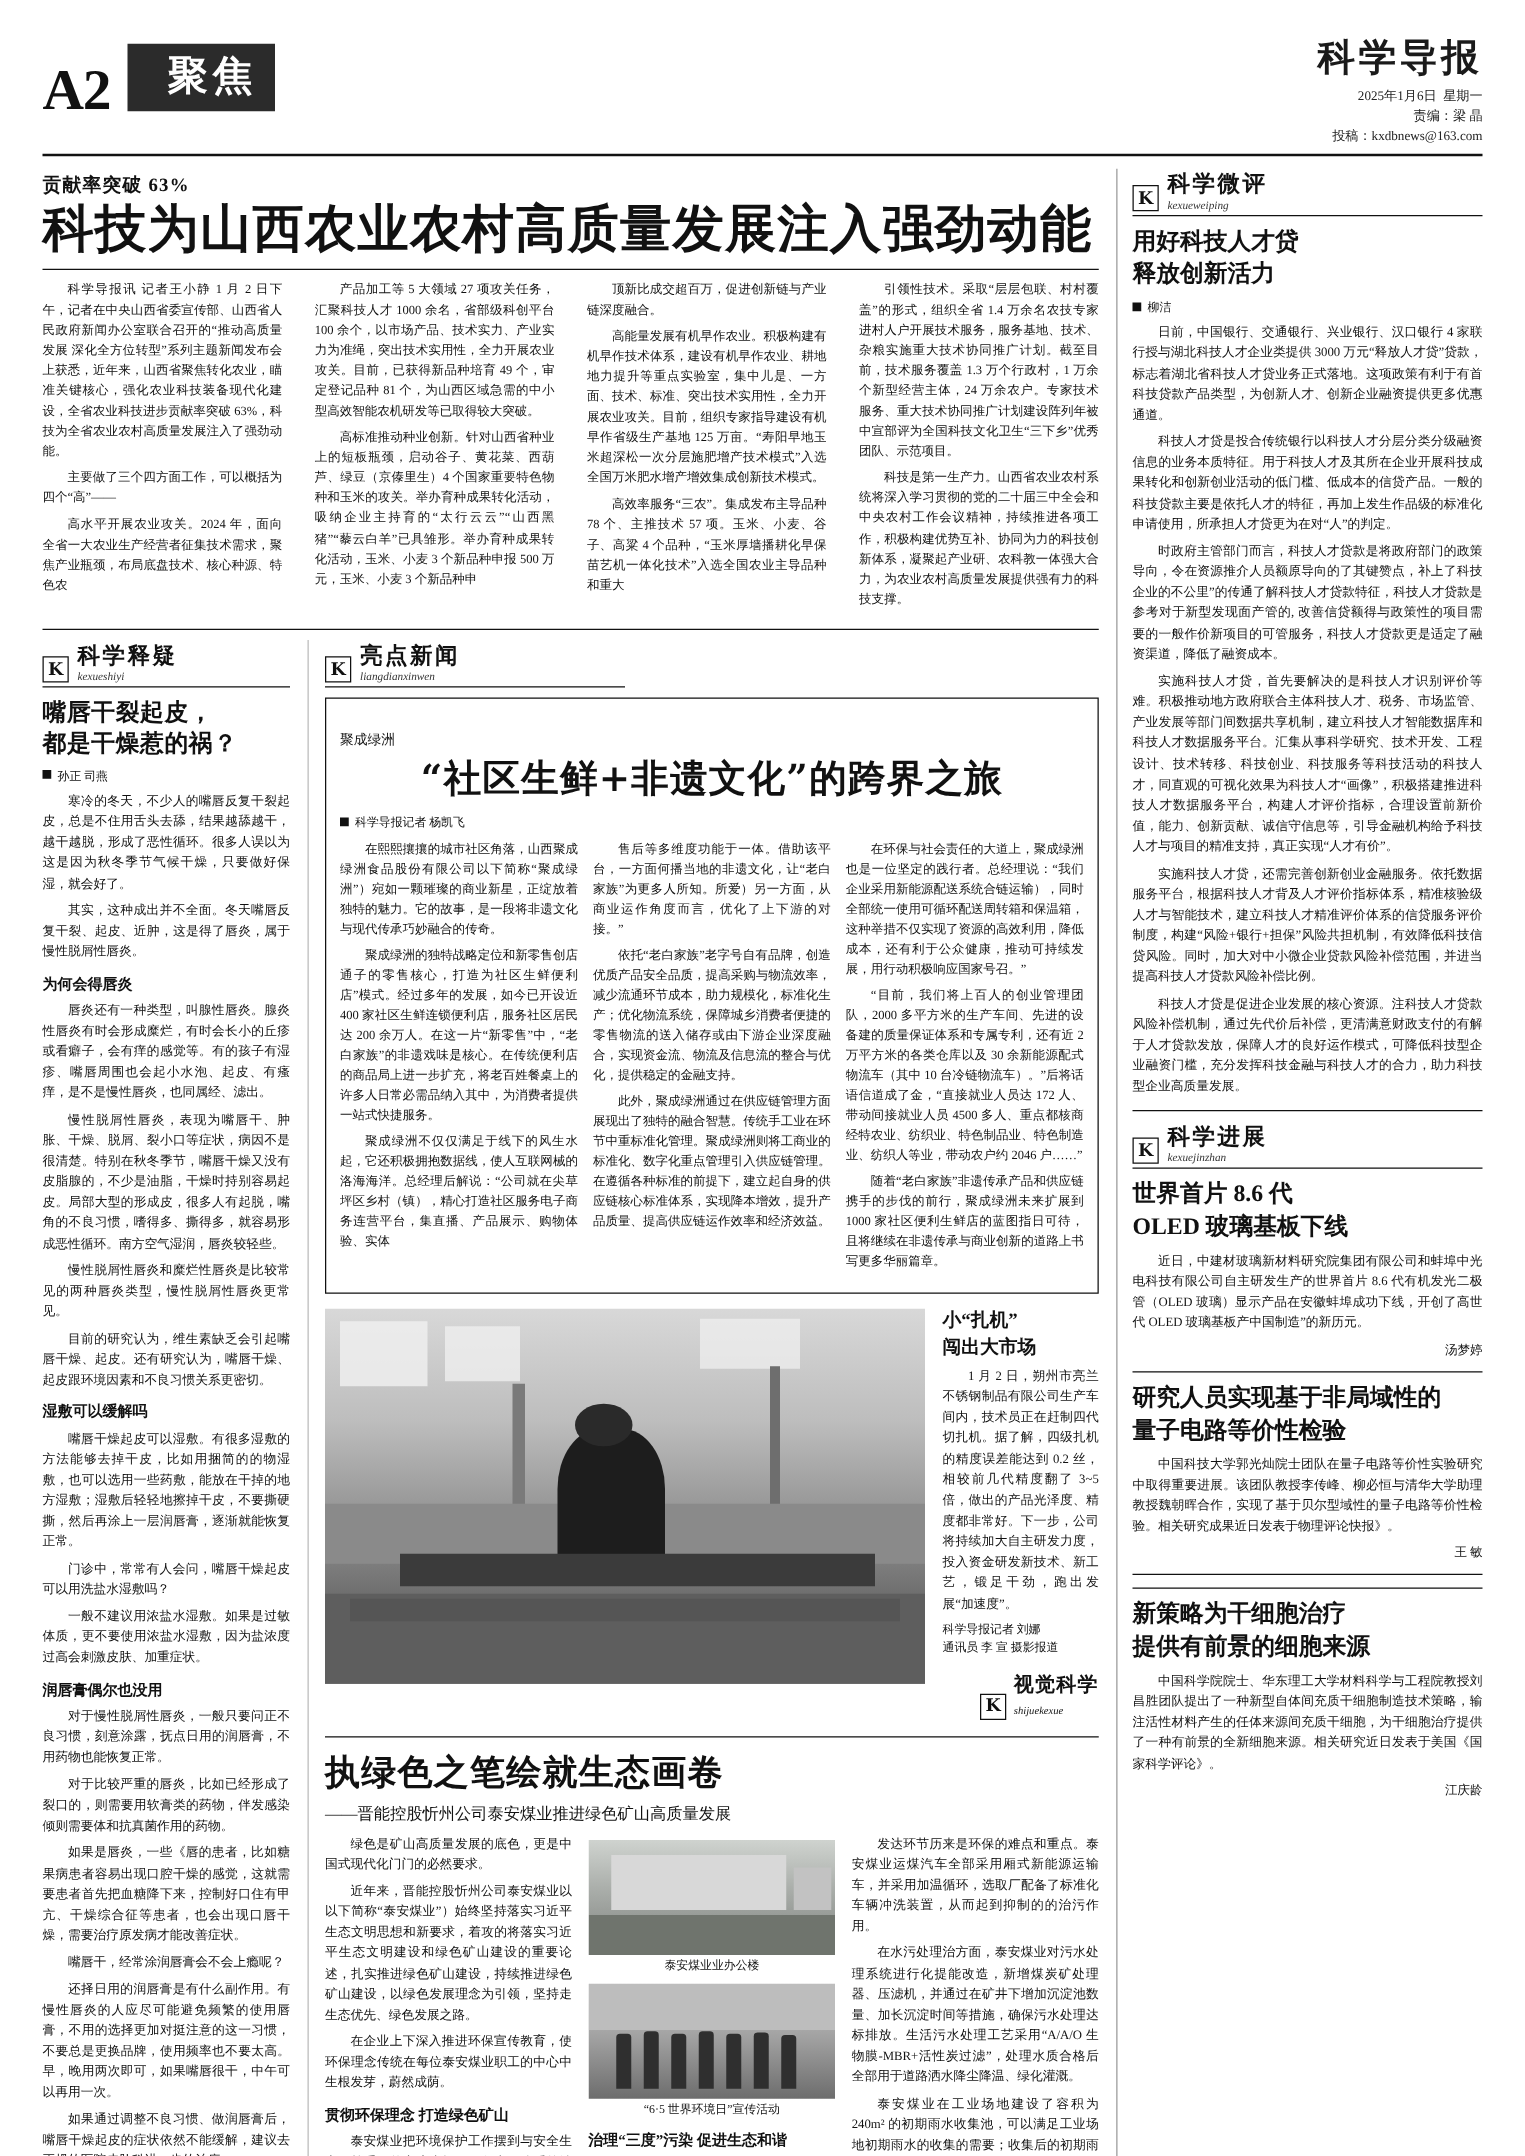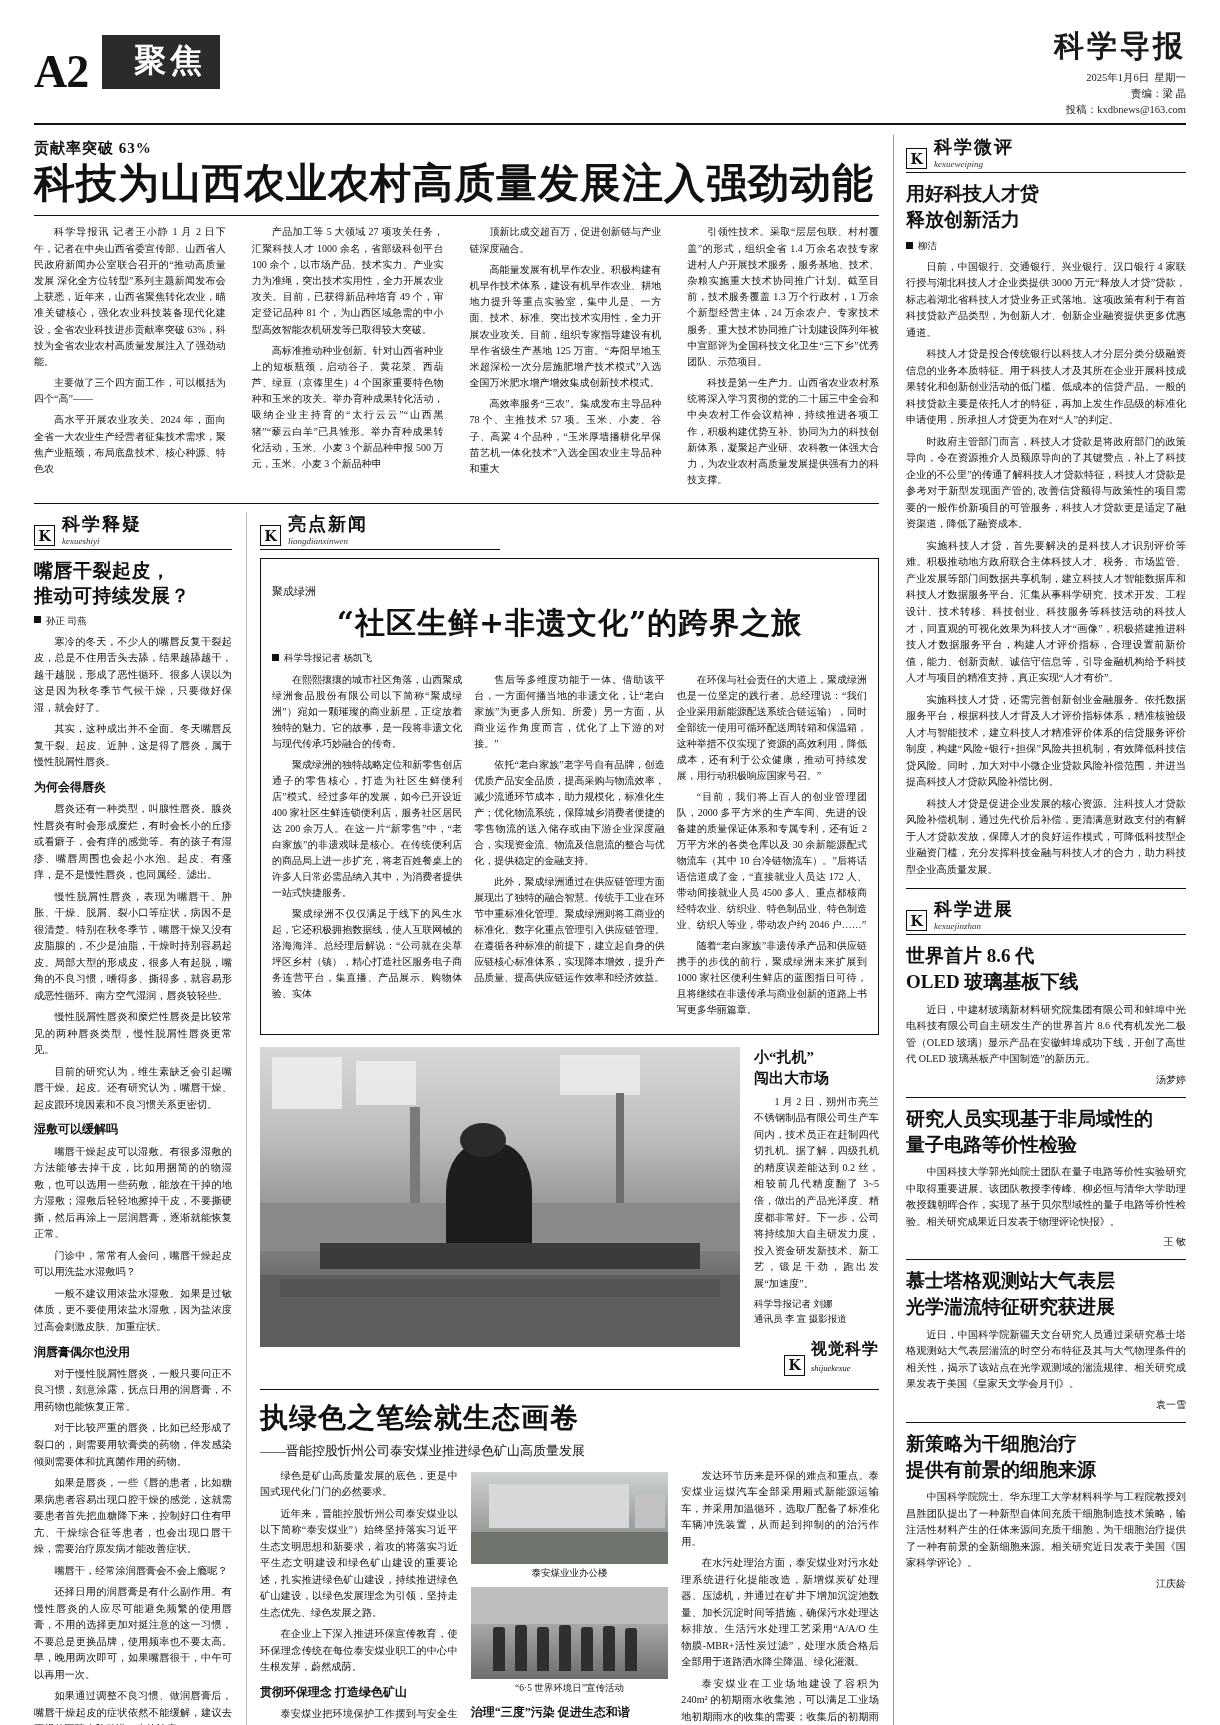--- a/index.html
+++ b/index.html
@@ -190,21 +190,21 @@
           <div class="khead-wrap">
             <div class="khead">
               <div class="klogo">K</div>
               <div>
                 <div class="zh">科学释疑</div>
                 <div class="py">kexueshiyi</div>
               </div>
             </div>
           </div>
           <div class="sub-h" style="white-space:pre-line">嘴唇干裂起皮，
-推动可持续发展？</div>
+都是干燥惹的祸？</div>
           <div class="byline"><span class="sq"></span><span>孙正 司燕</span></div>
           <div class="txt">
             <p>寒冷的冬天，不少人的嘴唇反复干裂起皮，总是不住用舌头去舔，结果越舔越干，越干越脱，形成了恶性循环。很多人误以为这是因为秋冬季节气候干燥，只要做好保湿，就会好了。</p>
             <p>其实，这种成出并不全面。冬天嘴唇反复干裂、起皮、近肿，这是得了唇炎，属于慢性脱屑性唇炎。</p>
             <div class="subhead">为何会得唇炎</div>
             <p>唇炎还有一种类型，叫腺性唇炎。腺炎性唇炎有时会形成糜烂，有时会长小的丘疹或看癖子，会有痒的感觉等。有的孩子有湿疹、嘴唇周围也会起小水泡、起皮、有瘙痒，是不是慢性唇炎，也同属经、滤出。</p>
             <p>慢性脱屑性唇炎，表现为嘴唇干、肿胀、干燥、脱屑、裂小口等症状，病因不是很清楚。特别在秋冬季节，嘴唇干燥又没有皮脂腺的，不少是油脂，干燥时持别容易起皮。局部大型的形成皮，很多人有起脱，嘴角的不良习惯，嗜得多、撕得多，就容易形成恶性循环。南方空气湿润，唇炎较轻些。</p>
             <p>慢性脱屑性唇炎和糜烂性唇炎是比较常见的两种唇炎类型，慢性脱屑性唇炎更常见。</p>
             <p>目前的研究认为，维生素缺乏会引起嘴唇干燥、起皮。还有研究认为，嘴唇干燥、起皮跟环境因素和不良习惯关系更密切。</p>
             <div class="subhead">湿敷可以缓解吗</div>
@@ -386,28 +386,20 @@
         <div>
           <div class="rail-title" style="white-space:pre-line">研究人员实现基于非局域性的
 量子电路等价性检验</div>
           <div class="rail-txt">
               <p>中国科技大学郭光灿院士团队在量子电路等价性实验研究中取得重要进展。该团队教授李传峰、柳必恒与清华大学助理教授魏朝晖合作，实现了基于贝尔型域性的量子电路等价性检验。相关研究成果近日发表于物理评论快报》。</p>
             </div>
           <div class="sig">王 敏</div>
         </div>
         <div class="rail-sep"></div>
 
-        <div>
-          <div class="rail-title" style="white-space:pre-line">慕士塔格观测站大气表层
-光学湍流特征研究获进展</div>
-          <div class="rail-txt">
-              <p>近日，中国科学院新疆天文台研究人员通过采研究慕士塔格观测站大气表层湍流的时空分布特征及其与大气物理条件的相关性，揭示了该站点在光学观测域的湍流规律。相关研究成果发表于美国《皇家天文学会月刊》。</p>
-            </div>
-          <div class="sig">袁一雪</div>
-        </div>
         <div class="rail-sep"></div>
 
         <div>
           <div class="rail-title" style="white-space:pre-line">新策略为干细胞治疗
 提供有前景的细胞来源</div>
           <div class="rail-txt">
               <p>中国科学院院士、华东理工大学材料科学与工程院教授刘昌胜团队提出了一种新型自体间充质干细胞制造技术策略，输注活性材料产生的任体来源间充质干细胞，为干细胞治疗提供了一种有前景的全新细胞来源。相关研究近日发表于美国《国家科学评论》。</p>
             </div>
           <div class="sig">江庆龄</div>
         </div>

